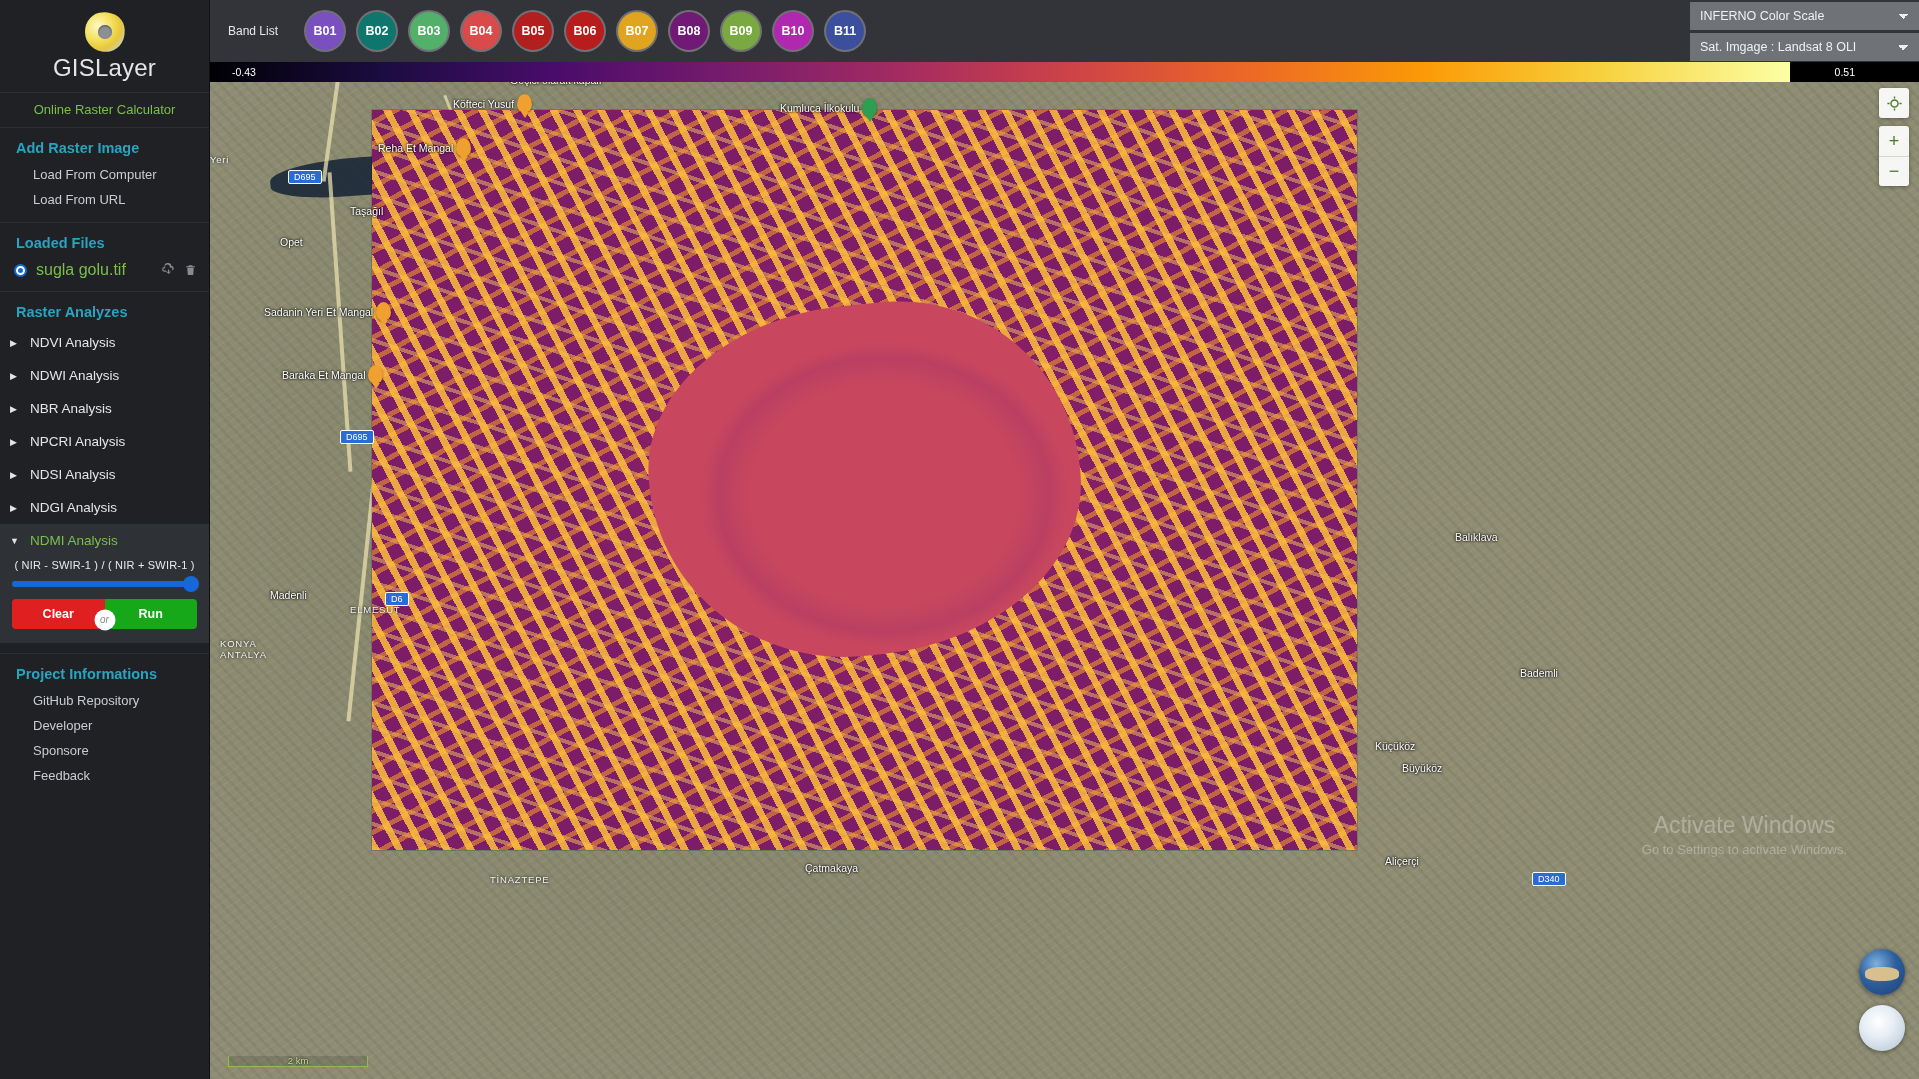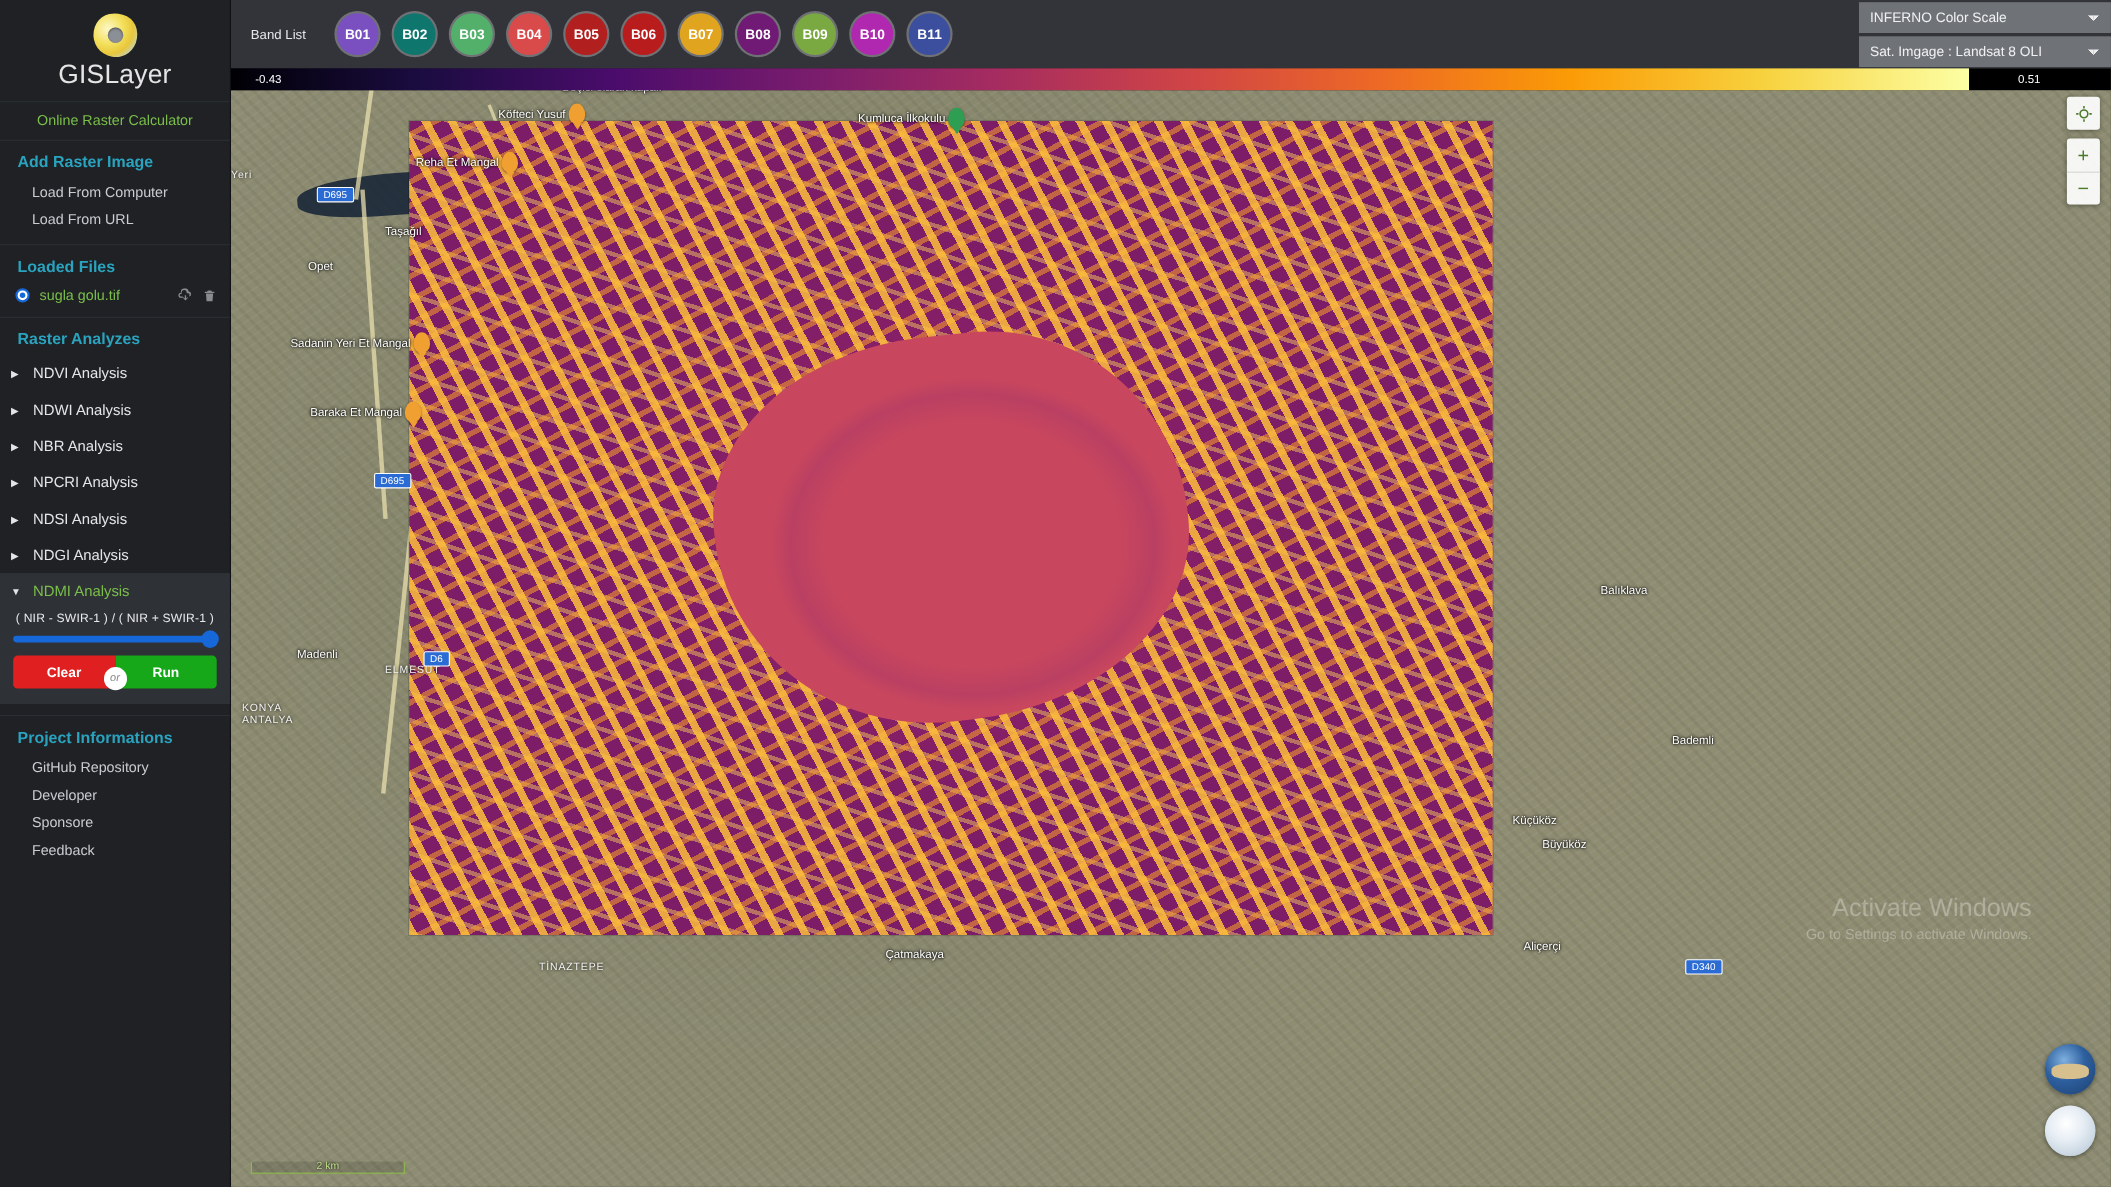--- a/index.html
+++ b/index.html
@@ -30,33 +30,33 @@
     border-radius: 50%; background: #8b8f96; box-shadow: inset 0 1px 2px rgba(0,0,0,.45);
   }
   .brand-name { font-size: 24px; color: #e5e5e5; letter-spacing: .2px; }
   .tagline {
     text-align: center; color: #7bbf4a; font-size: 13px;
     padding: 9px 0 10px; border-top: 1px solid #2b2e33; border-bottom: 1px solid #2b2e33;
   }
   .sec { padding: 12px 0 10px; border-bottom: 1px solid #2b2e33; }
   .sec-title { color: #2aa3bf; font-size: 14.5px; font-weight: bold; padding: 0 16px 6px; }
   .sec-link {
-    display: block; color: #c9ccd0; font-size: 13px; padding: 5px 16px; cursor: pointer; margin-left: 13px;
+    display: block; color: #c9ccd0; font-size: 13px; padding: 5px 33px; cursor: pointer;
   }
 
   .file-row { display: flex; align-items: center; padding: 4px 12px 2px 14px; gap: 9px; }
   .radio {
     width: 13px; height: 13px; border-radius: 50%; flex: 0 0 13px;
     border: 2px solid #1668d8; background: #fff; position: relative;
   }
   .radio::after {
     content: ""; position: absolute; left: 2px; top: 2px; width: 5px; height: 5px;
     border-radius: 50%; background: #1668d8;
   }
-  .file-name { color: #7bbf4a; font-size: 13px; flex: 1; }
+  .file-name { color: #7bbf4a; font-size: 16px; flex: 1; }
   .file-icons { display: flex; gap: 9px; opacity: .62; }
 
   .an-item {
     display: flex; align-items: center; gap: 10px;
     padding: 9px 16px 9px 10px; font-size: 13.5px; color: #e3e5e8; cursor: pointer;
   }
   .caret { font-size: 9px; color: #e3e5e8; width: 10px; }
   .an-open { background: #2e3136; }
   .an-open .an-label { color: #7bbf4a; }
   .formula { text-align: center; font-size: 11px; color: #e8eaec; padding: 2px 0 10px; letter-spacing: .2px; }
@@ -240,21 +240,21 @@
     border: 1px solid #8fbf4a; border-top: none; height: 11px; width: 140px;
     background: rgba(0,0,0,.12);
   }
   .scalebar span {
     position: absolute; left: 50%; transform: translateX(-50%); bottom: 0;
     font-size: 9.5px; color: #bfe08a; text-shadow: 0 0 2px #000;
   }
 
   .watermark {
     position: absolute; right: 72px; bottom: 222px; z-index: 24;
-    color: rgba(255,255,255,.30); text-align: right; pointer-events: none; margin-left: 20px;
+    color: rgba(255,255,255,.30); text-align: center; pointer-events: none; margin-left: 20px;
   }
   .wm1 { font-size: 23px; }
   .wm2 { font-size: 13px; margin-top: 3px; }
 </style>
 </head>
 <body>
 
 <div class="app">
 
   <div class="sidebar">

